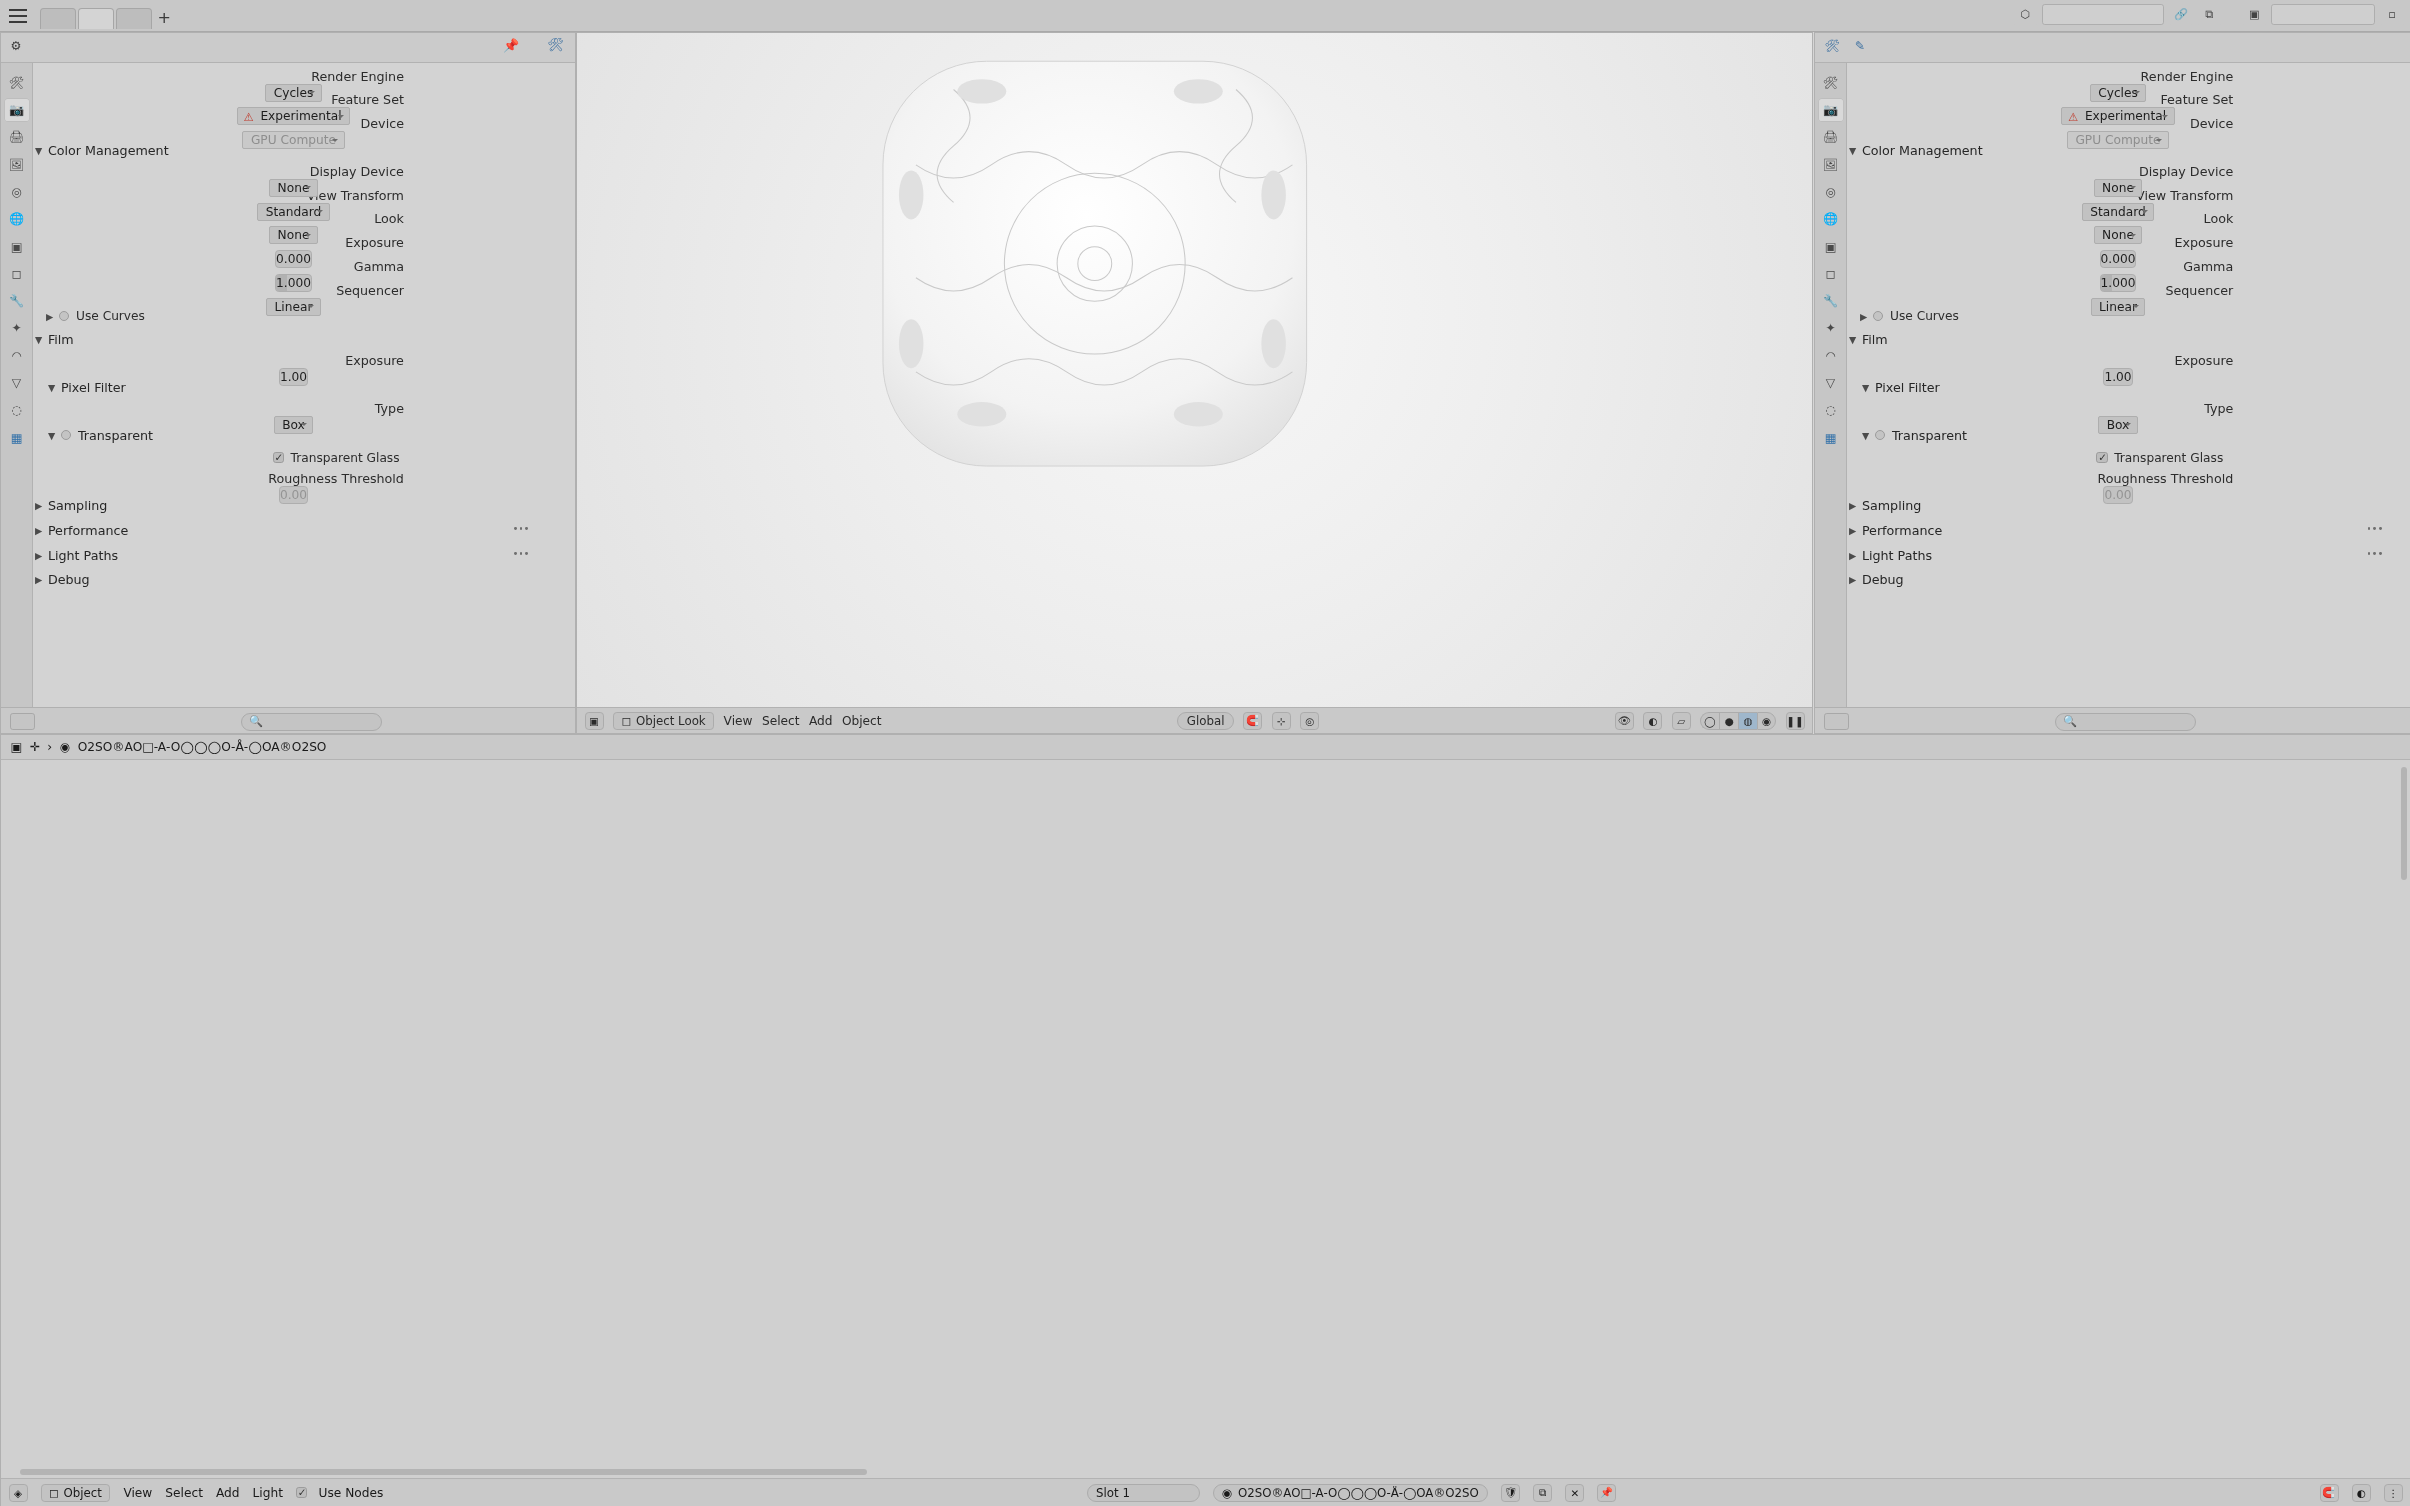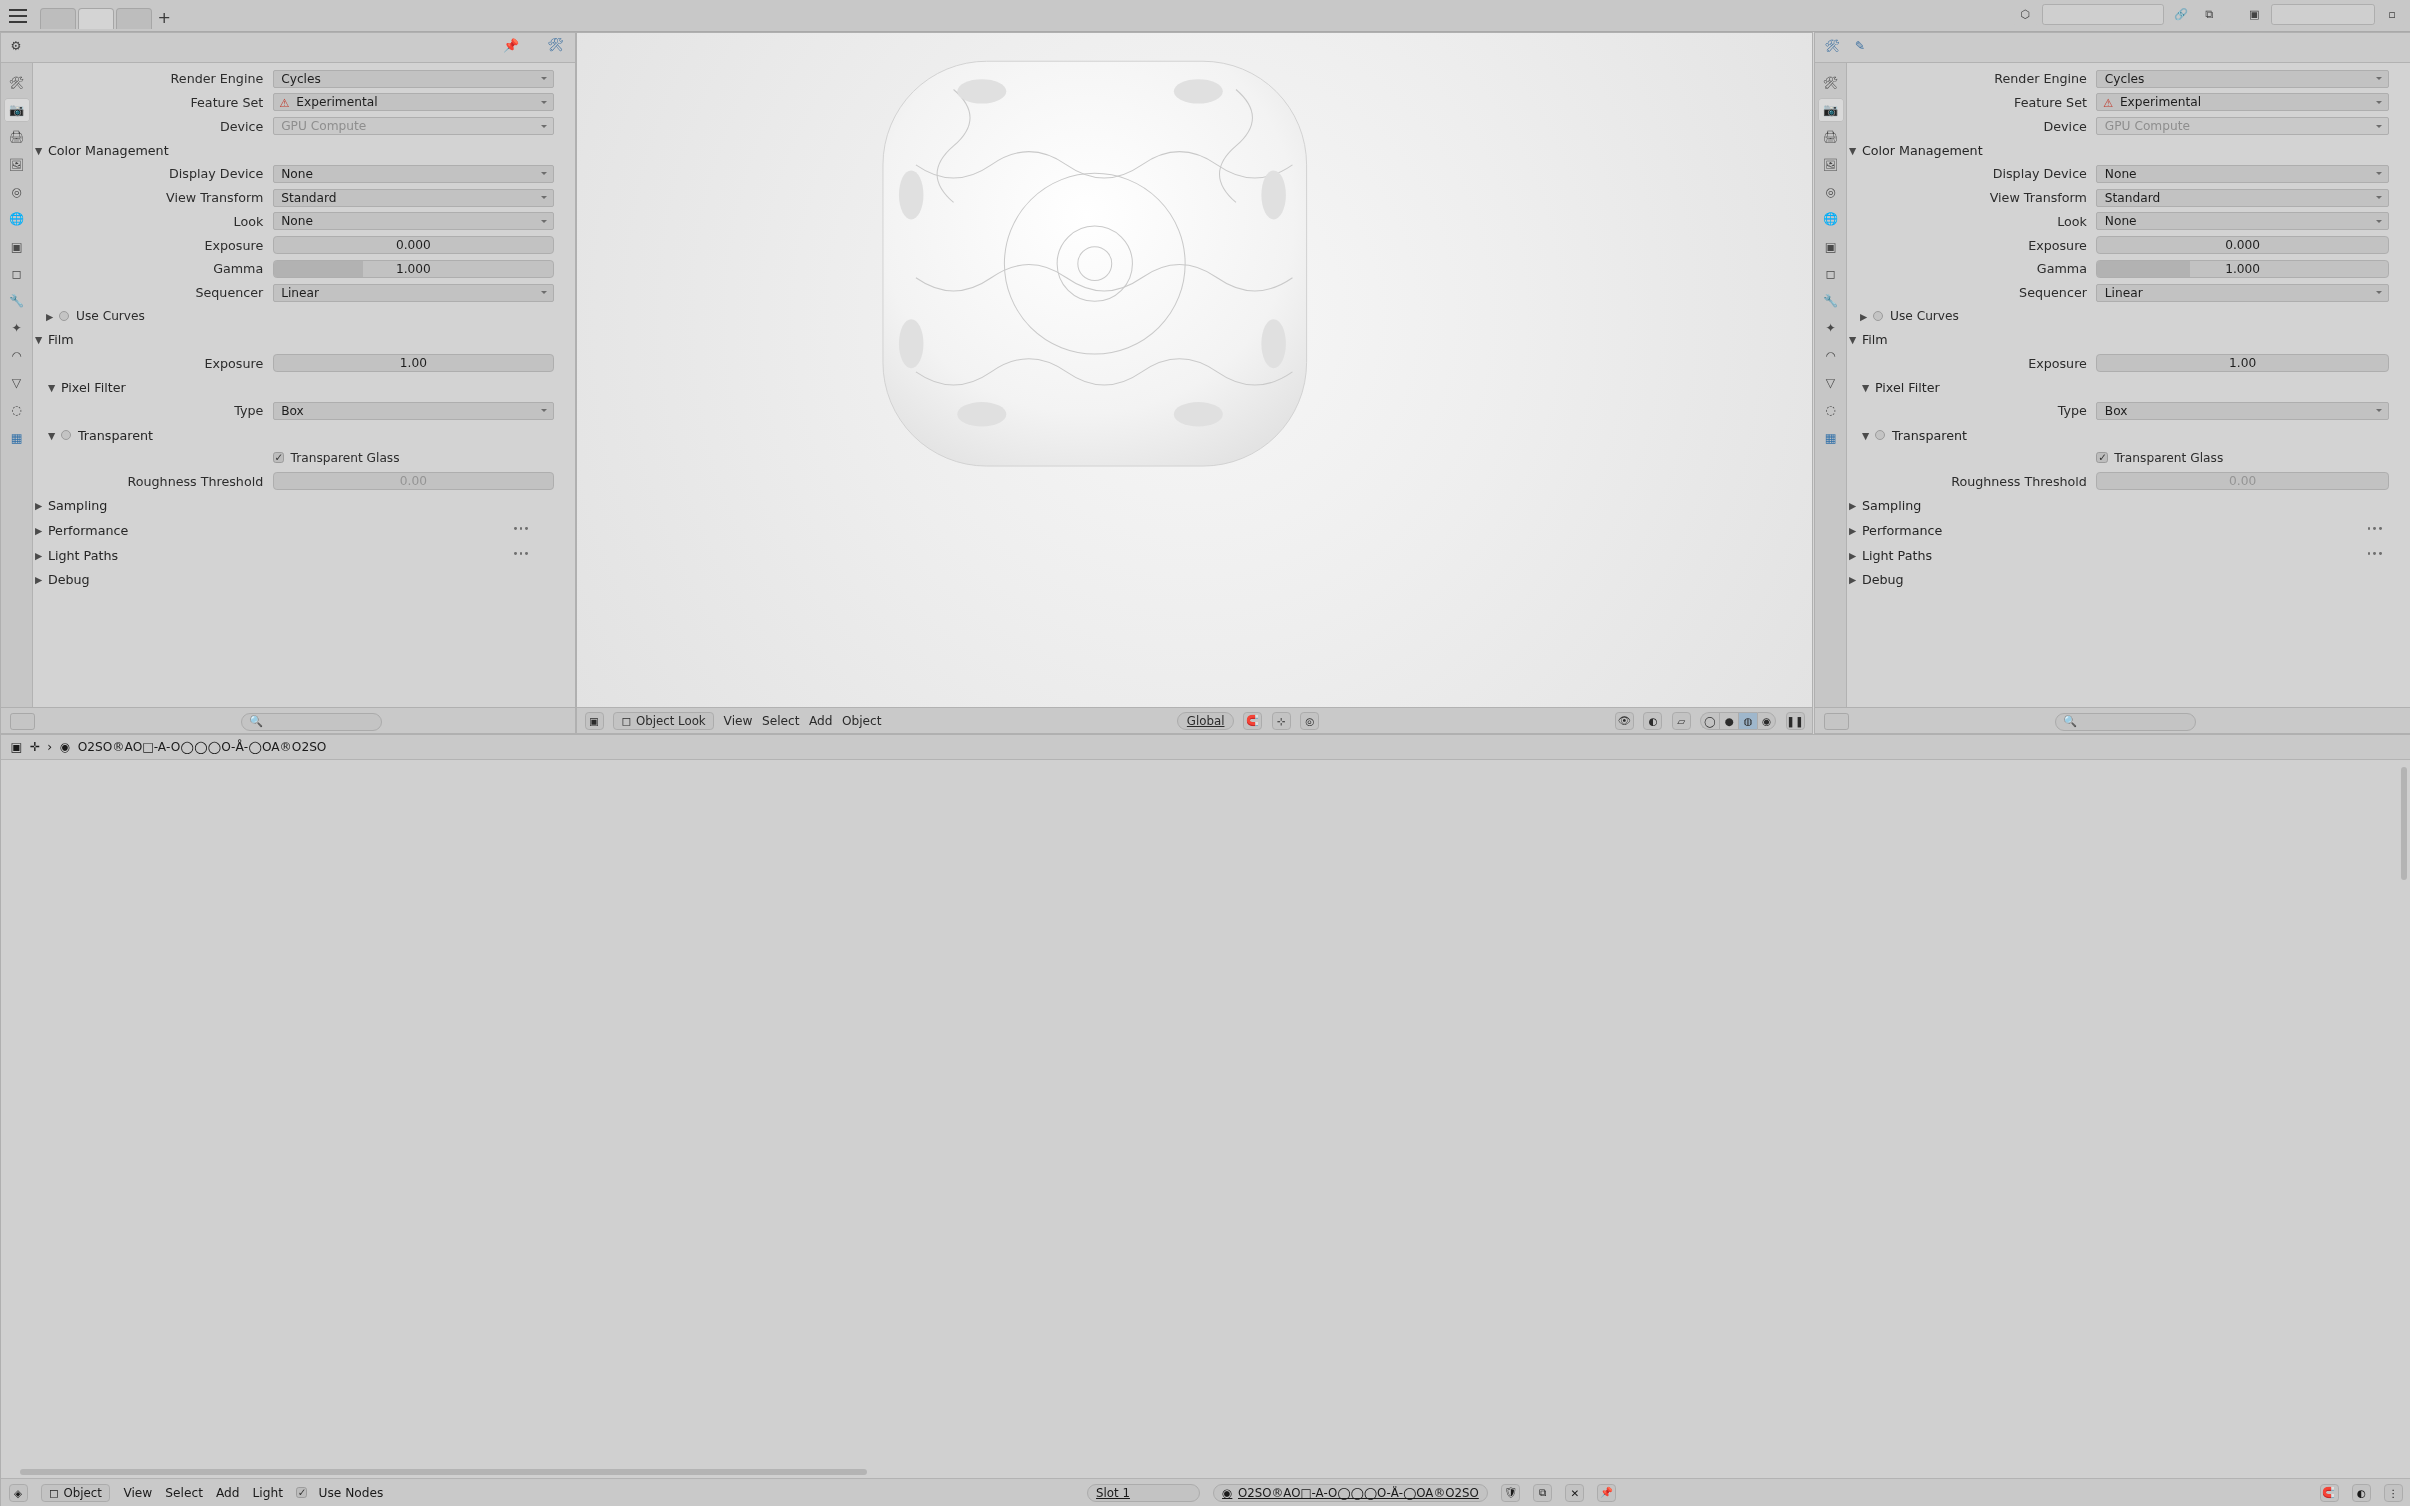--- a/index.html
+++ b/index.html
@@ -38,21 +38,21 @@
   .props { background:#d3d3d3; }
   .props-head { height:30px; background:#cbcbcb; border-bottom:0.9px solid #b2b2b2; position:relative; }
   .prop-tabs { position:absolute; top:30px; bottom:26px; width:32px; background:#c6c6c6; border-right:0.9px solid #b2b2b2;
                display:flex; flex-direction:column; align-items:center; padding-top:7.5px; gap:2.8px; }
   .ptab { width:26px; height:24.5px; border-radius:3.8px; display:flex; align-items:center; justify-content:center;
           font-size:12.2px; color:#4a4a4a; }
   .ptab.active { background:#d9d9d9; box-shadow:inset 0 0 0 0.9px #bdbdbd; }
   .ptab.accent { color:#2f6fa8; }
 
   .prop-body { position:absolute; top:30px; bottom:26px; left:32px; right:21px; overflow:hidden; padding-top:5.6px; }
-  .row { display:flex; align-items:center; height:20px; margin-bottom:3.8px; }
+  .row { display:flex; align-items:center; height:20px; margin-bottom:3.8px;flex-direction:column; }
   .row .lbl { width:46%; text-align:right; padding-right:9.4px; font-size:12.7px; color:#2c2c2c; white-space:nowrap; }
   .row .ctl { flex:1; }
   .drop {
     height:18px; background:#c2c2c2; border:0.9px solid #aeaeae; border-radius:2px;
     font-size:12.2px; color:#1d1d1d; padding:0 7.5px; line-height:16px; position:relative; overflow:hidden;
   }
   .drop::after{ content:""; position:absolute; right:5.6px; top:6.6px; width:0;height:0;
     border-left:3.3px solid transparent;border-right:3.3px solid transparent;border-top:3.8px solid #6d6d6d;}
   .drop.disabled { color:#8e8e8e; background:#c9c9c9; }
   .drop.warn { padding-left:22.6px; }
@@ -82,21 +82,21 @@
   }
 
   
   .viewport { background:#d9d9d9; }
   .vp-canvas { position:absolute; left:0; top:0; right:0; bottom:26px; overflow:hidden;
      background: radial-gradient(circle at 50% 42%, #f7f7f7 0%, #eeeeee 45%, #e2e2e2 100%); }
   .vp-bar { position:absolute; left:0; bottom:0; right:0; height:26px; background:#c9c9c9; border-top:0.9px solid #b2b2b2;
             display:flex; align-items:center; gap:9.4px; padding:0 7.5px; font-size:12.2px; color:#2b2b2b;}
   .vp-btn { height:18px; border-radius:3.8px; background:#c3c3c3; border:0.9px solid #acacac; padding:0 7.5px;
             display:flex; align-items:center; font-size:11.8px; gap:4.7px;}
-  .pill { height:18px; border-radius:9.4px; background:#c3c3c3; border:0.9px solid #acacac; padding:0 8.5px; display:flex; align-items:center; font-size:11.8px;text-decoration:underline;}
+  .pill { height:18px; border-radius:9.4px; background:#c3c3c3; border:0.9px solid #acacac; padding:0 8.5px; display:flex; align-items:center; font-size:11.8px;}
   .rbtn { width:19px;height:18px;border-radius:3.8px;background:#c3c3c3;border:0.9px solid #acacac;display:flex;align-items:center;justify-content:center;font-size:10.4px;}
   .rgroup { display:flex; }
   .rgroup .rbtn { border-radius:0; border-right:none; }
   .rgroup .rbtn:first-child{ border-radius:9.4px 0 0 9.4px;}
   .rgroup .rbtn:last-child{ border-radius:0 9.4px 9.4px 0; border-right:0.9px solid #acacac;}
   .rbtn.on{ background:#9fb7cc; }
 
   
   .nodeed { background:#cfcfcf; }
   .breadcrumbbar { position:absolute; left:0; top:0; right:0; height:24.5px; background:#c9c9c9;

